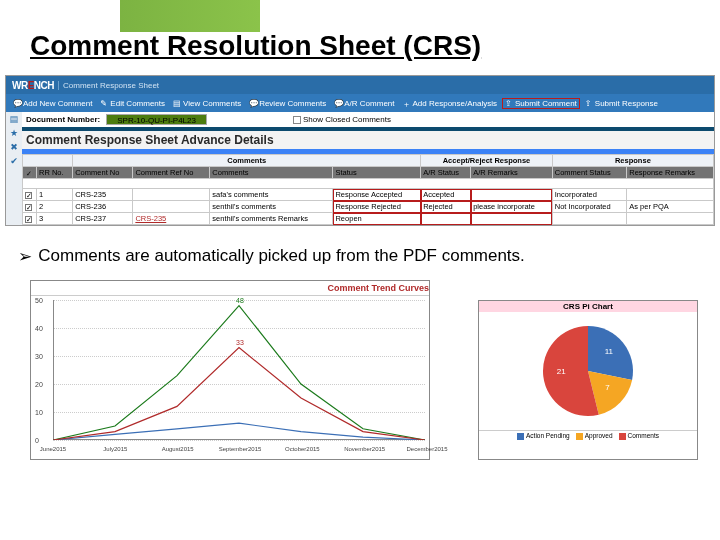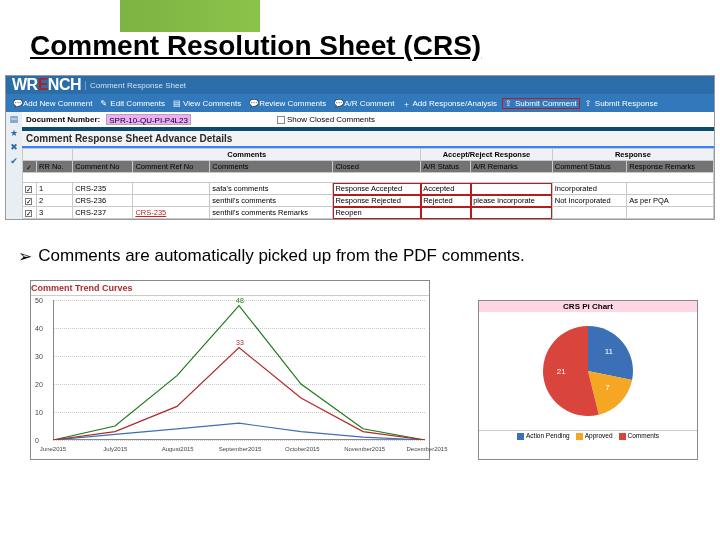--- a/index.html
+++ b/index.html
@@ -2,50 +2,50 @@
 <html><head>
 <meta charset="utf-8">
 <style>
   * { box-sizing: border-box; margin: 0; padding: 0; }
   body { width: 720px; height: 540px; background: #fff; font-family: Arial, sans-serif; font-size: 9px; position: relative; overflow: hidden; }
   .slide { width: 720px; height: 540px; position: relative; }
   .green-stripe { position: absolute; top: 0; left: 120px; width: 140px; height: 32px; background: linear-gradient(90deg,#7cb342,#8bc34a); }
   .title { position: absolute; top: 30px; left: 30px; font-size: 28px; font-weight: bold; text-decoration: underline; color: #000; }
   .app { position: absolute; top: 75px; left: 5px; right: 5px; border: 1px solid #999; }
   .app-header { background: #2a6da8; color: #fff; height: 18px; display: flex; align-items: center; padding: 0 6px; font-size: 9px; }
-  .app-logo { font-weight: bold; font-size: 16px; letter-spacing: -0.5px; margin-right: 4px; }
+  .app-logo { font-weight: bold; font-size: 10px; letter-spacing: -0.5px; margin-right: 4px; }
   .app-logo .e { color: #b71c1c; }
   .app-sub { color: #cfe2f3; font-size: 8px; border-left: 1px solid #6b9fcc; padding-left: 4px; }
   .toolbar { background: #3179bb; color: #fff; height: 18px; display: flex; align-items: center; gap: 2px; font-size: 8px; padding: 0 4px; }
   .tb-item { display: flex; align-items: center; gap: 2px; padding: 1px 3px; cursor: pointer; }
   .tb-icon { width: 8px; height: 8px; display: inline-block; }
   .submit-box { border: 1.5px solid #b71c1c; padding: 0 2px; }
   .body-wrap { display: flex; background: #fff; }
   .side { width: 16px; background: #e9eef3; display: flex; flex-direction: column; align-items: center; padding-top: 2px; gap: 4px; }
   .side-icon { width: 10px; height: 10px; display:flex; align-items:center; justify-content:center; cursor:pointer; font-size:9px; color:#2a6da8; }
   .main { flex: 1; }
   .docinfo { border-bottom: 4px solid #0c4a6e; padding: 2px 4px; font-size: 8px; }
   .docrow { display: flex; gap: 6px; align-items: center; }
   .lbl { font-weight: bold; }
-  .field { border: 1px solid #aaa; padding: 0 2px; height: 11px; line-height: 11px; display: inline-block; min-width: 80px; background:#f0abfc; }
+  .field { border: 1px solid #aaa; padding: 0 10px; height: 11px; line-height: 11px; display: inline-block; min-width: 80px; background:#4d7c0f; }
   .chk { display: inline-flex; align-items: center; gap: 2px; margin-left: 80px; }
   .chkbox { width: 8px; height: 8px; border: 1px solid #888; background:#fff; }
-  .section-title { font-weight: bold; color: #2a2a2a; font-size: 10px; padding: 2px 4px; border-bottom: 2px solid #3b82f6; background:#f3f3f3; }
+  .section-title { font-weight: bold; color: #2a2a2a; font-size: 12px; padding: 2px 4px; border-bottom: 5px solid #3b82f6; background:#f3f3f3; }
   table.grid { width: 100%; border-collapse: collapse; font-size: 7.5px; }
   table.grid th, table.grid td { border: 1px solid #c9c9c9; padding: 1px 2px; text-align: left; height: 12px; white-space: nowrap; overflow:hidden; }
   table.grid thead tr.group th { background: #eef2f7; font-weight: bold; text-align: center; }
   table.grid thead tr.cols th { background: #737373; font-weight: normal; }
   .chk-sm { width: 7px; height: 7px; border: 1px solid #777; display:inline-block; margin-right:2px; vertical-align:middle; }
   .chk-sm.checked::after { content:"✓"; font-size:7px; position:relative; top:-2px; }
   .link-red { color: #b02a2a; text-decoration: underline; }
   .hl-status { outline: 1.5px solid #b71c1c; outline-offset: -1px; }
   .hl-ar { outline: 1.5px solid #b71c1c; outline-offset: -1px; }
   .bullet { position: absolute; top: 246px; left: 18px; font-size: 17px; color: #000; display:flex; gap:6px; }
   .chart-wrap { position: absolute; top: 280px; left: 30px; width: 400px; height: 180px; border: 1px solid #888; }
-  .chart-title { text-align: left; color: #b02a2a; font-size: 9px; font-weight: bold; padding: 2px 0; border-bottom:1px solid #ccc; }
+  .chart-title { text-align: right; color: #b02a2a; font-size: 9px; font-weight: bold; padding: 2px 0; border-bottom:1px solid #ccc; }
   .chart-area { position: relative; width: 100%; height: 158px; }
   .ytick { position: absolute; left: 4px; font-size: 7px; color: #444; transform: translateY(-50%); }
   .xtick { position: absolute; bottom: 2px; font-size: 6px; color: #444; transform: translateX(-50%); }
   .gridline { position: absolute; left: 22px; right: 4px; border-top: 1px dotted #ccc; }
   .axis-v { position:absolute; left:22px; top:4px; bottom:14px; border-left:1px solid #888; }
   .axis-h { position:absolute; left:22px; right:4px; bottom:14px; border-top:1px solid #888; }
   svg.lines { position:absolute; left:22px; top:4px; right:4px; bottom:14px; width:calc(100% - 26px); height:calc(100% - 18px); }
   .pie-wrap { position: absolute; top: 300px; right: 22px; width: 220px; height: 160px; border: 1px solid #888; }
   .pie-title { background: #ffd6e2; font-size: 8px; font-weight: bold; text-align:center; padding:1px 0; }
   .pie-svg { display:block; margin: 4px auto; }
@@ -128,21 +128,21 @@
               <th colspan="4">Comments</th>
               <th colspan="2">Accept/Reject Response</th>
               <th colspan="2">Response</th>
             </tr>
             <tr class="cols">
               <th style="width:14px"><span class="chk-sm checked"></span></th>
               <th>RR No.</th>
               <th>Comment No</th>
               <th>Comment Ref No</th>
               <th>Comments</th>
-              <th>Closed</th>
+              <th>Status</th>
               <th>A/R Status</th>
               <th>A/R Remarks</th>
               <th>Comment Status</th>
               <th>Response Remarks</th>
             </tr>
           </thead>
           <tbody>
             <tr>
                 <td colspan="10" style="height:10px;background:#fff"></td>
               </tr>

